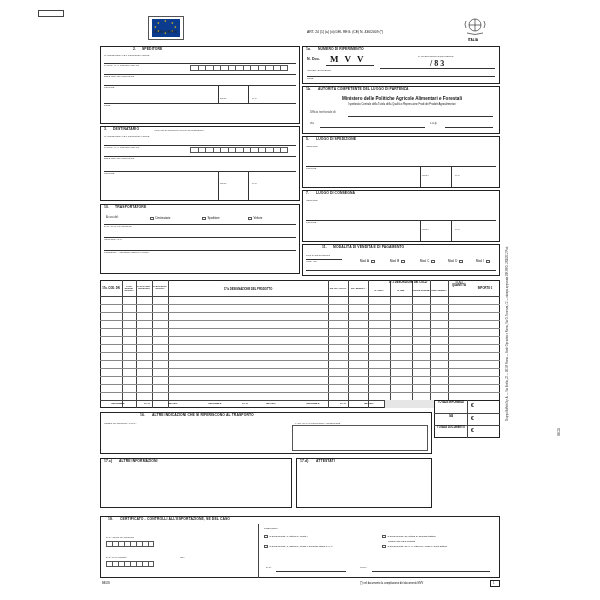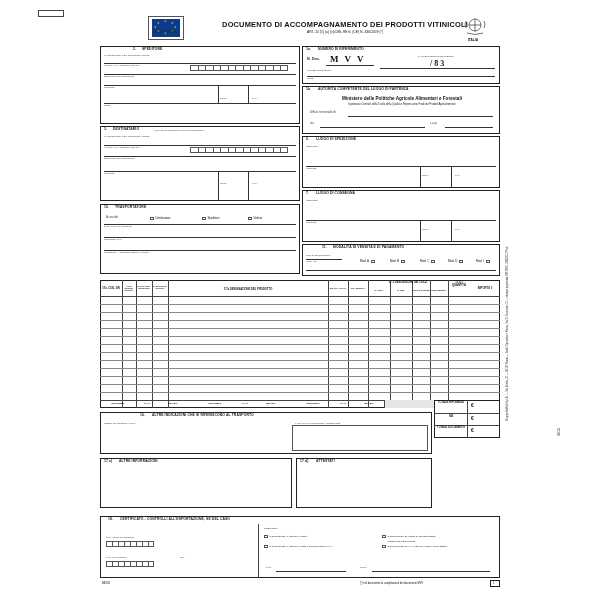--- a/index.html
+++ b/index.html
@@ -72,21 +72,20 @@
         <div class="eu-star" style="left:22px;top:7px;">★</div>
         <div class="eu-star" style="left:19px;top:11px;">★</div>
         <div class="eu-star" style="left:12px;top:13px;">★</div>
         <div class="eu-star" style="left:5px;top:11px;">★</div>
         <div class="eu-star" style="left:2px;top:7px;">★</div>
         <div class="eu-star" style="left:5px;top:3px;">★</div>
       </div>
     </div>
     <div class="eu-cap" style="left:118px;">UNIONE EUROPEA</div>
 
-    <div class="hdr-title" style="position:absolute;left:160px;top:12px;width:310px;">DOCUMENTO DI ACCOMPAGNAMENTO DEI PRODOTTI VITINICOLI</div>
     <div class="hdr-sub" style="position:absolute;left:160px;top:22px;width:310px;font-size:3.4px;font-weight:normal;">ART. 24 (1) (a) (iii) DEL REG. (CE) N. 436/2009 (*)</div>
 
     <div class="it-emb" style="left:430px;top:8px;">
       <svg width="26" height="20" viewBox="0 0 26 20">
         <g fill="none" stroke="#333" stroke-width="0.7">
           <circle cx="13" cy="9" r="6"></circle>
           <path d="M13 3 L13 15 M7 9 L19 9"></path>
           <path d="M5 17 Q13 20 21 17"></path>
           <path d="M4 12 Q2 8 4 5"></path>
           <path d="M22 12 Q24 8 22 5"></path>

